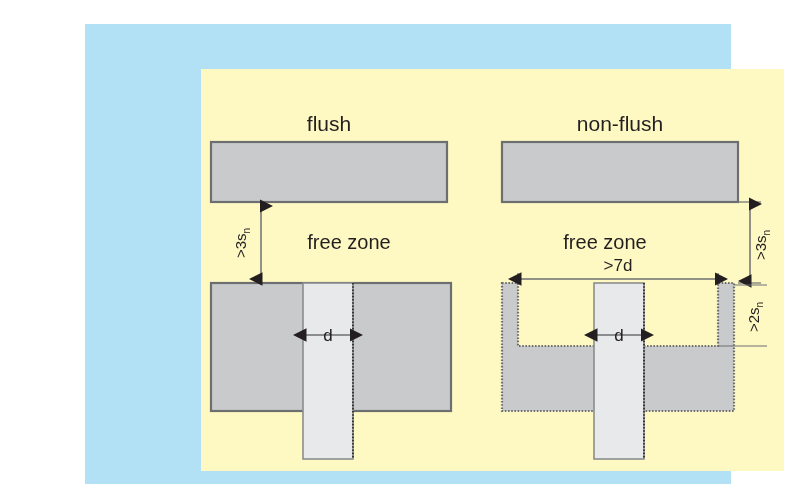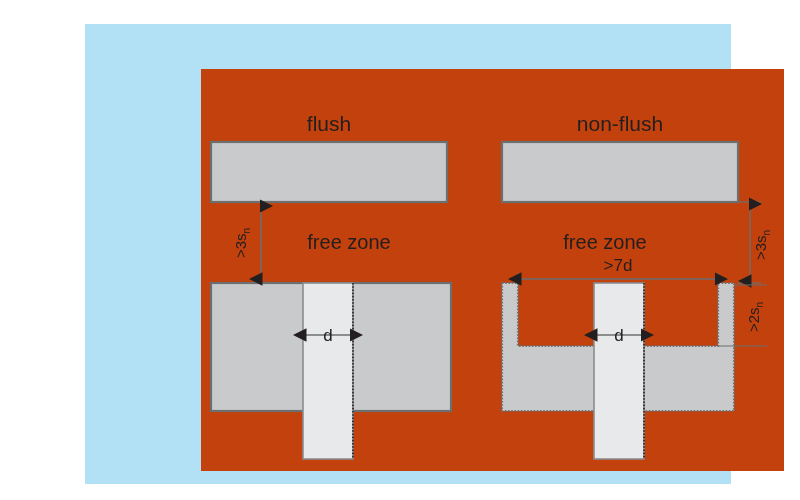--- a/index.html
+++ b/index.html
@@ -7,21 +7,21 @@
     width:800px;height:500px;background:#ffffff;
     font-family:"Liberation Sans",sans-serif;
     overflow:hidden;position:relative;
   }
   #frame{
     position:absolute;left:85px;top:24px;width:646px;height:460px;
     background:#b2e0f5;
   }
   #panel{
     position:absolute;left:116px;top:45px;width:583px;height:402px;
-    background:#c2410c;
+    background:#fef9c3;
   }
   .stage{position:absolute;left:0;top:0;width:583px;height:402px;}
   svg{display:block;}
   text{font-family:"Liberation Sans",sans-serif;fill:#231f20;}
   .title{font-size:21px;text-anchor:middle;}
   .zone{font-size:20px;text-anchor:middle;}
   .dim{font-size:17px;text-anchor:middle;}
   .dimv{font-size:15px;text-anchor:middle;}
   .sub{font-size:10px;}
   .blk{fill:#c8cacb;stroke:#6d6e70;stroke-width:2.2;}

